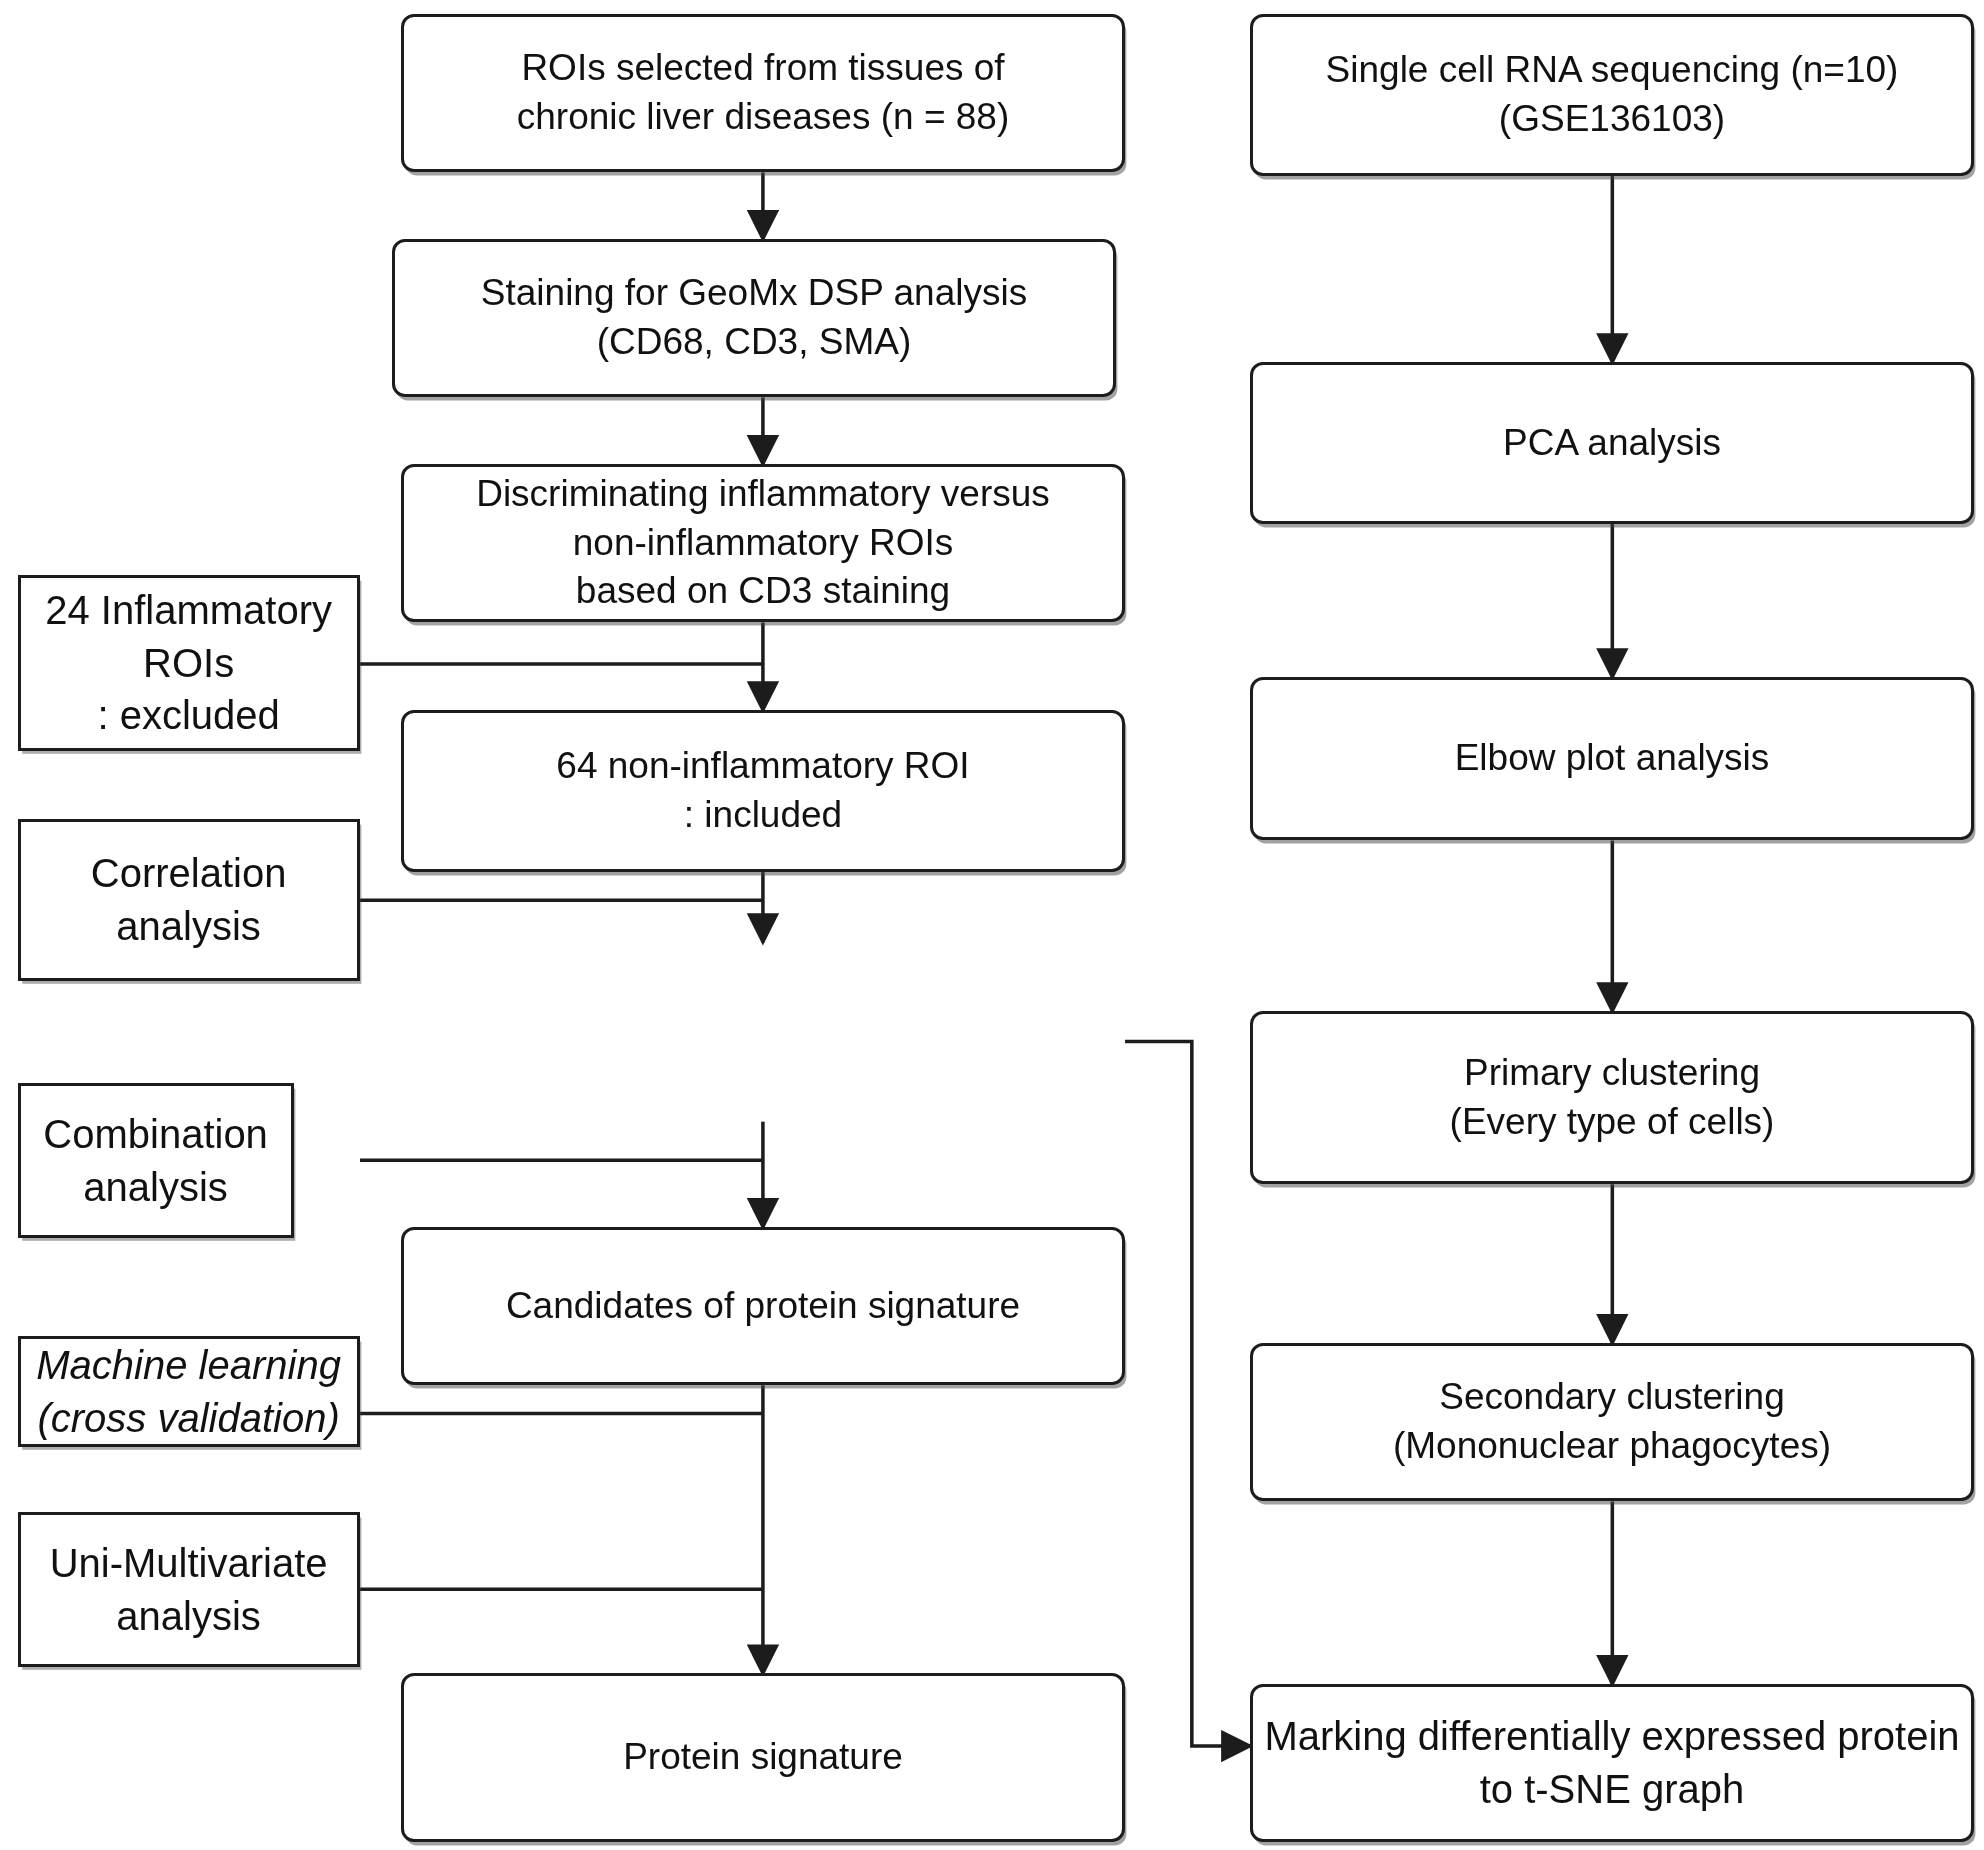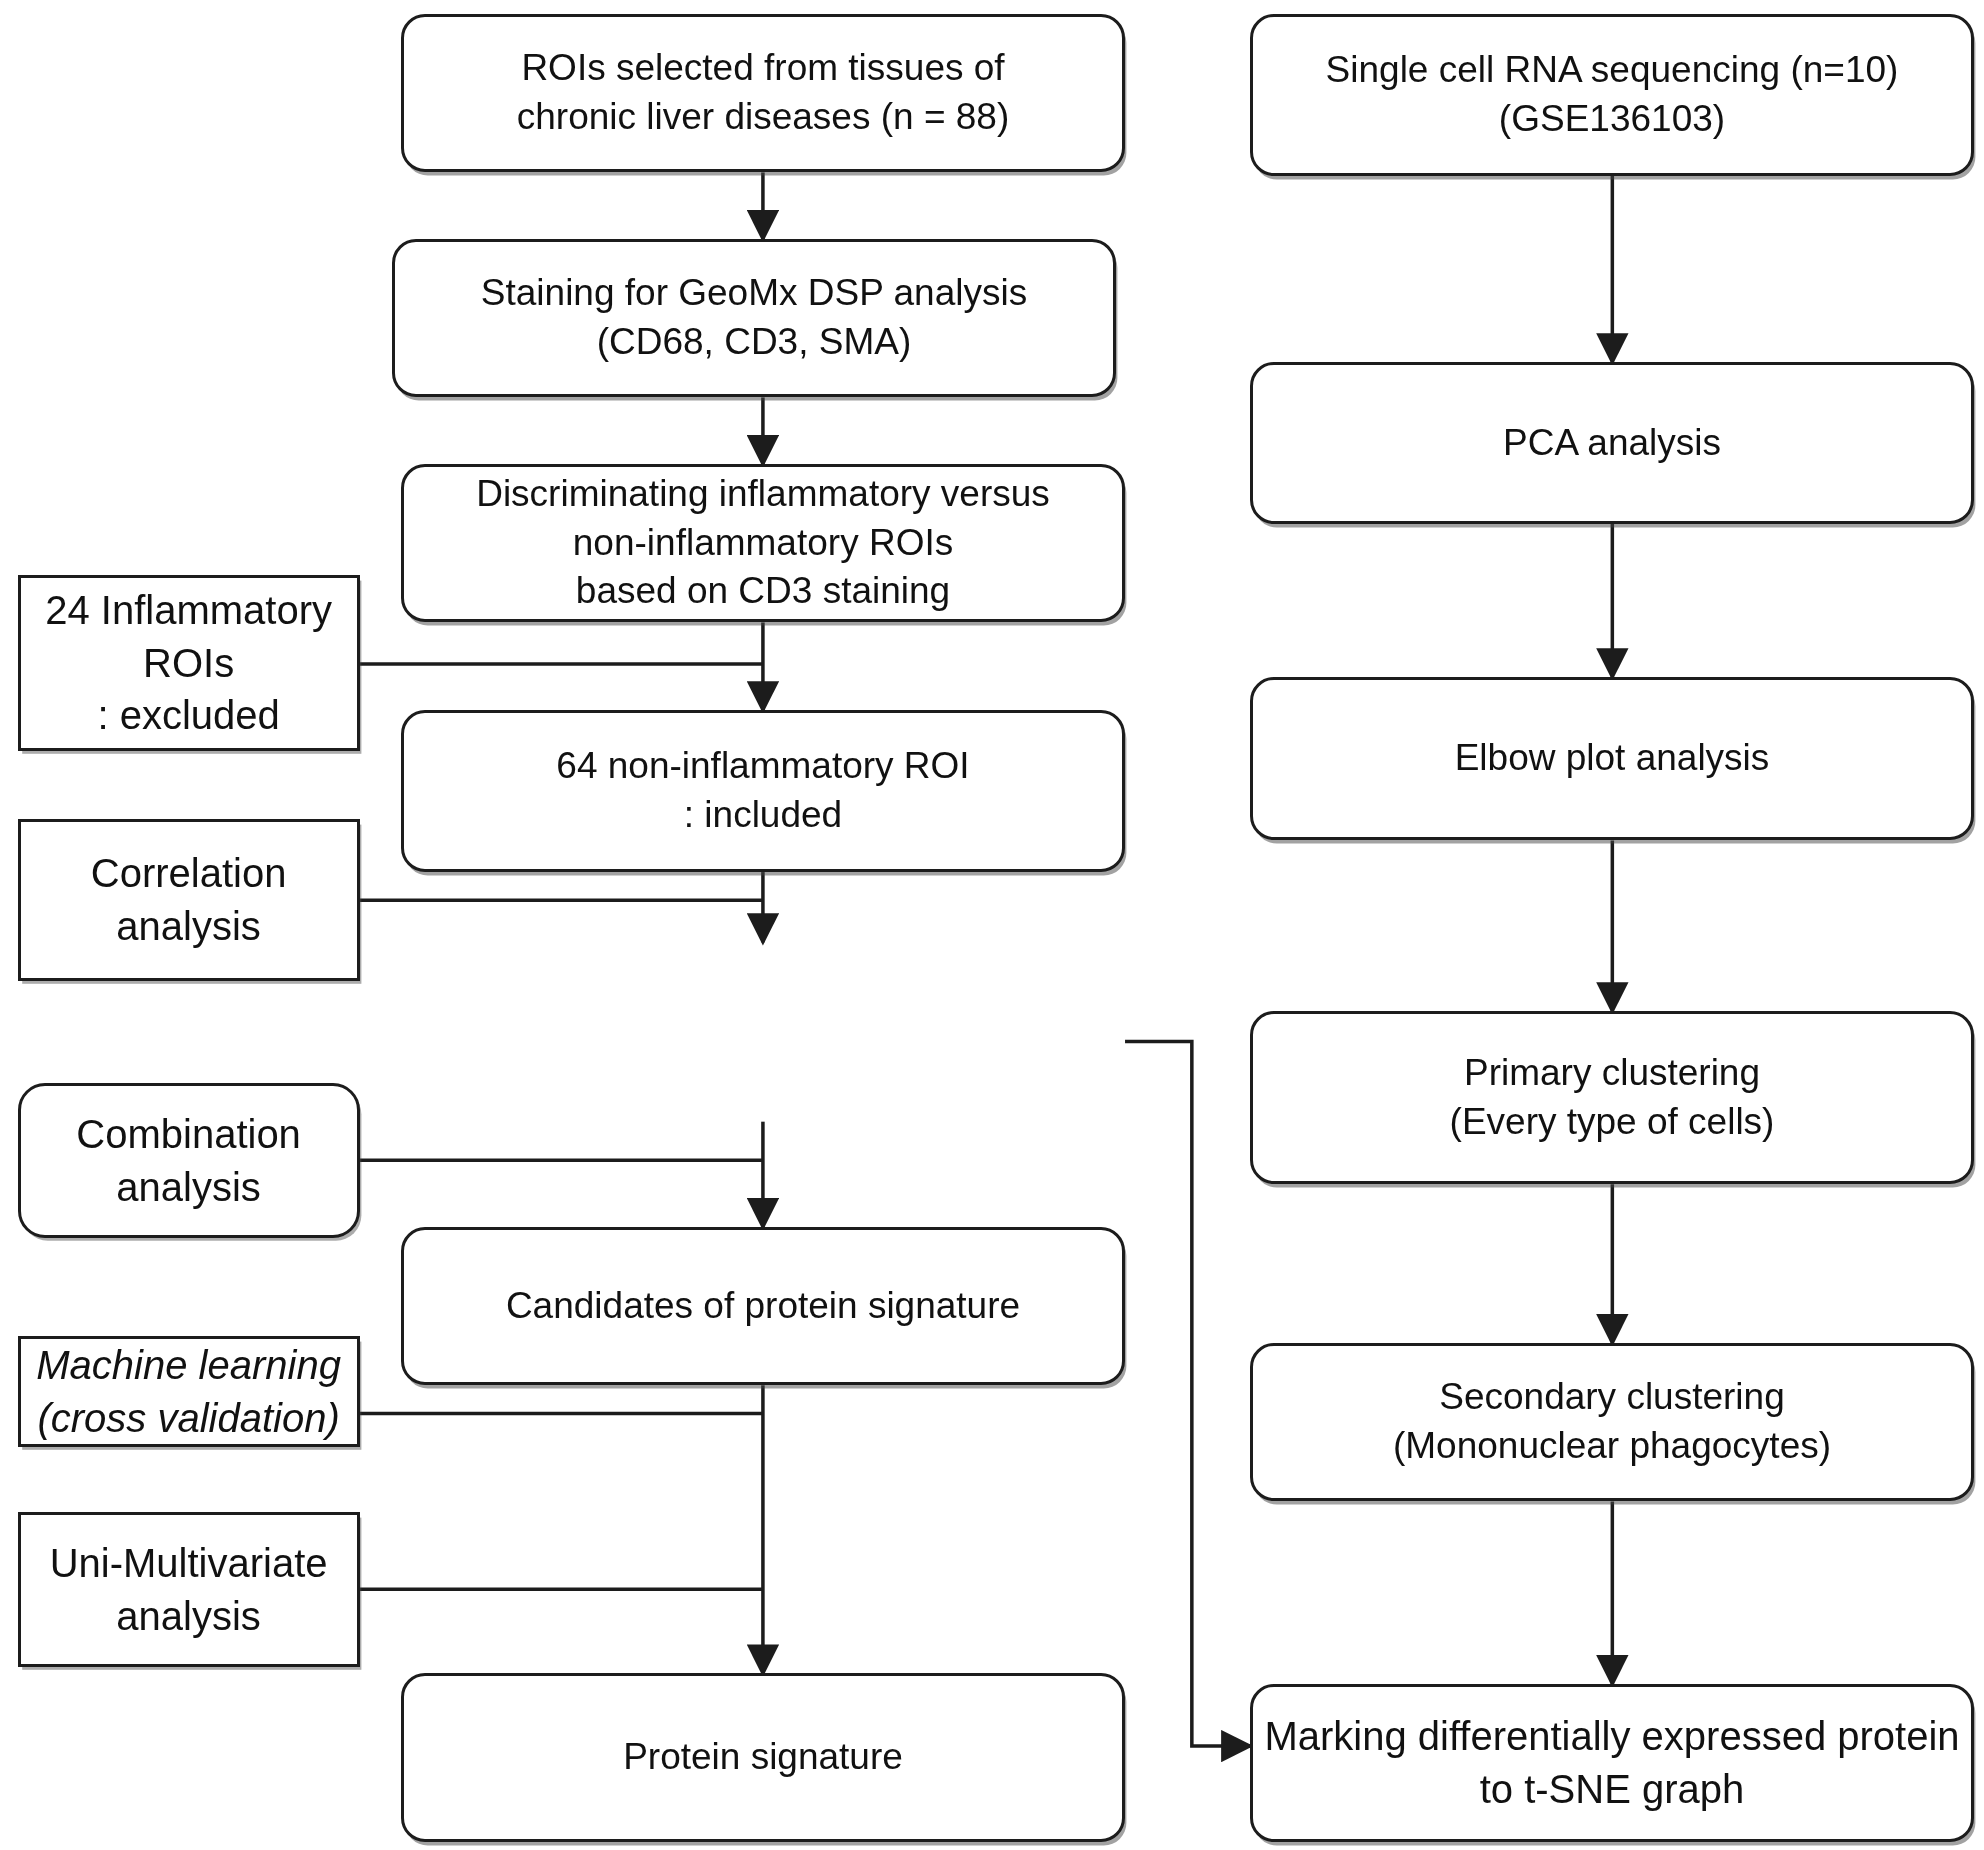--- a/index.html
+++ b/index.html
@@ -24,21 +24,21 @@
     box-sizing: border-box;
     background: #ffffff;
     border: 3.5px solid #1c1c1c;
     display: flex;
     align-items: center;
     justify-content: center;
     text-align: center;
     padding: 5.6px 8.4px;
   }
   .round {
-    border-radius: 24px;
+    border-radius: 13px;
     box-shadow: 2.8px 4.9px 0 -1.4px rgba(70,70,70,0.5);
   }
   .square {
     border-radius: 0;
     box-shadow: 2.8px 4.2px 0 -1.4px rgba(70,70,70,0.45);
   }
   .box-label {
     white-space: pre-line;
     font-size: 37px;
     line-height: 1.32;
@@ -107,21 +107,21 @@
   </div>
 
   <div class="box square side" style="left:17.6px; top:575px; width:342px; height:176px;">
     <div class="box-label">24 Inflammatory ROIs
 : excluded</div>
   </div>
   <div class="box square side" style="left:17.6px; top:819px; width:342px; height:162px;">
     <div class="box-label">Correlation
 analysis</div>
   </div>
-  <div class="box square side" style="left:17.6px; top:1083px; width:342px; height:155px;border-radius:27px;">
+  <div class="box square side" style="left:17.6px; top:1083px; width:276px; height:155px;">
     <div class="box-label">Combination
 analysis</div>
   </div>
   <div class="box square side" style="left:17.6px; top:1336px; width:342px; height:111px;font-style:italic;">
     <div class="box-label">Machine learning
 (cross validation)</div>
   </div>
   <div class="box square side" style="left:17.6px; top:1512px; width:342px; height:155px;">
     <div class="box-label">Uni-Multivariate
 analysis</div>

